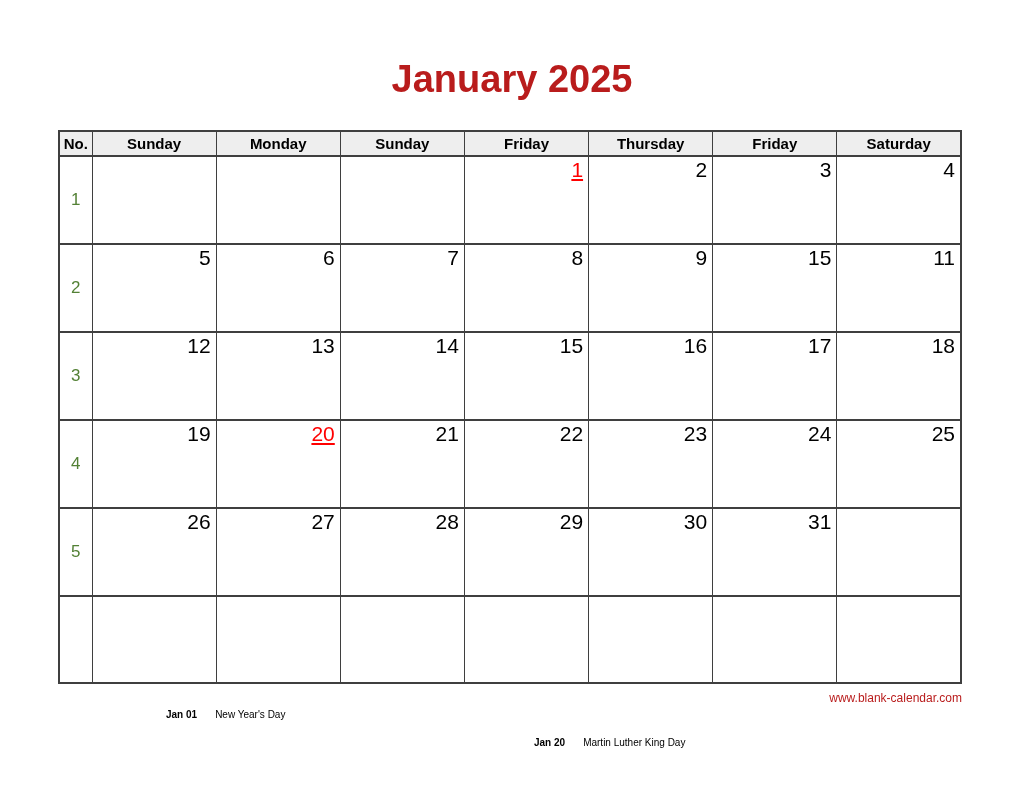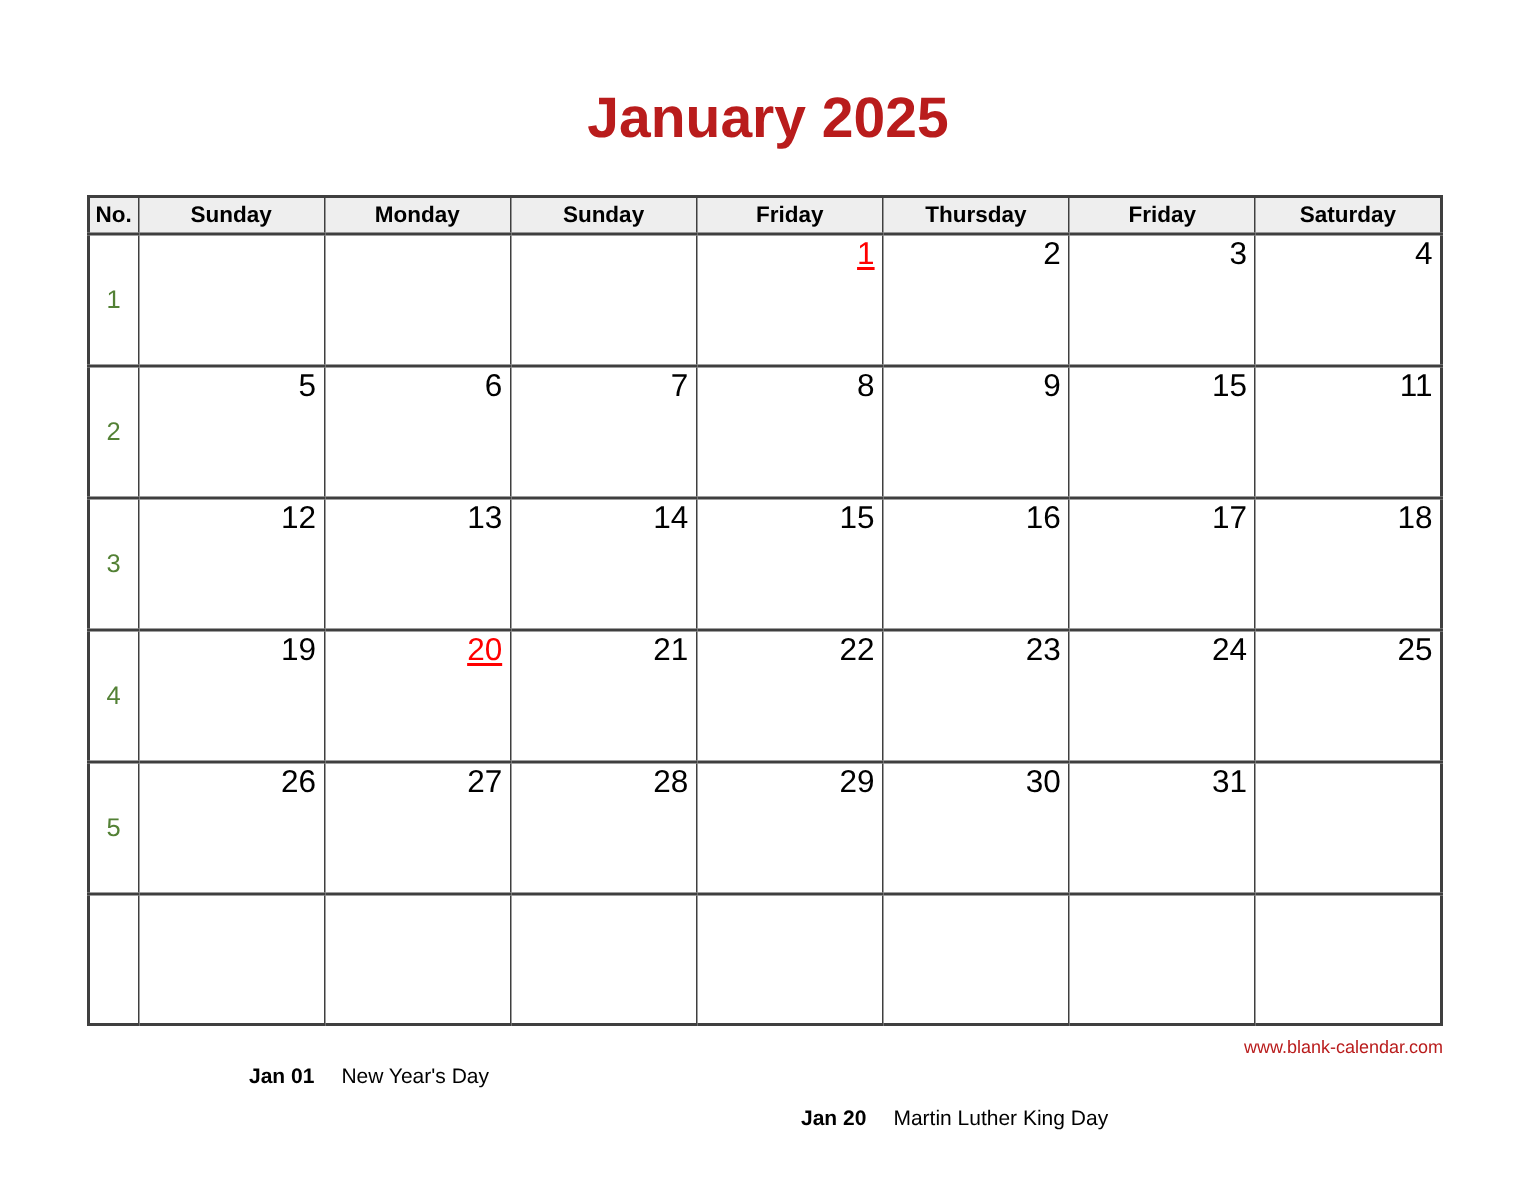--- a/index.html
+++ b/index.html
@@ -76,21 +76,21 @@
   }
   .site-credit {
     position: absolute;
     top: 691px; right: 62px;
     font-size: 12px;
     color: #b91c1c;
   }
   .holiday-entry {
     position: absolute;
     top: 709px;
-    font-size: 14px;
+    font-size: 10px;
     color: #000000;
     white-space: nowrap;
   }
   .holiday-entry.h0 { left: 166px; }
   .holiday-entry.h1 { left: 534px; margin-top: 28px; }
   .holiday-date { font-weight: bold; margin-right: 18px; }
 </style>
 </head>
 <body>
 

